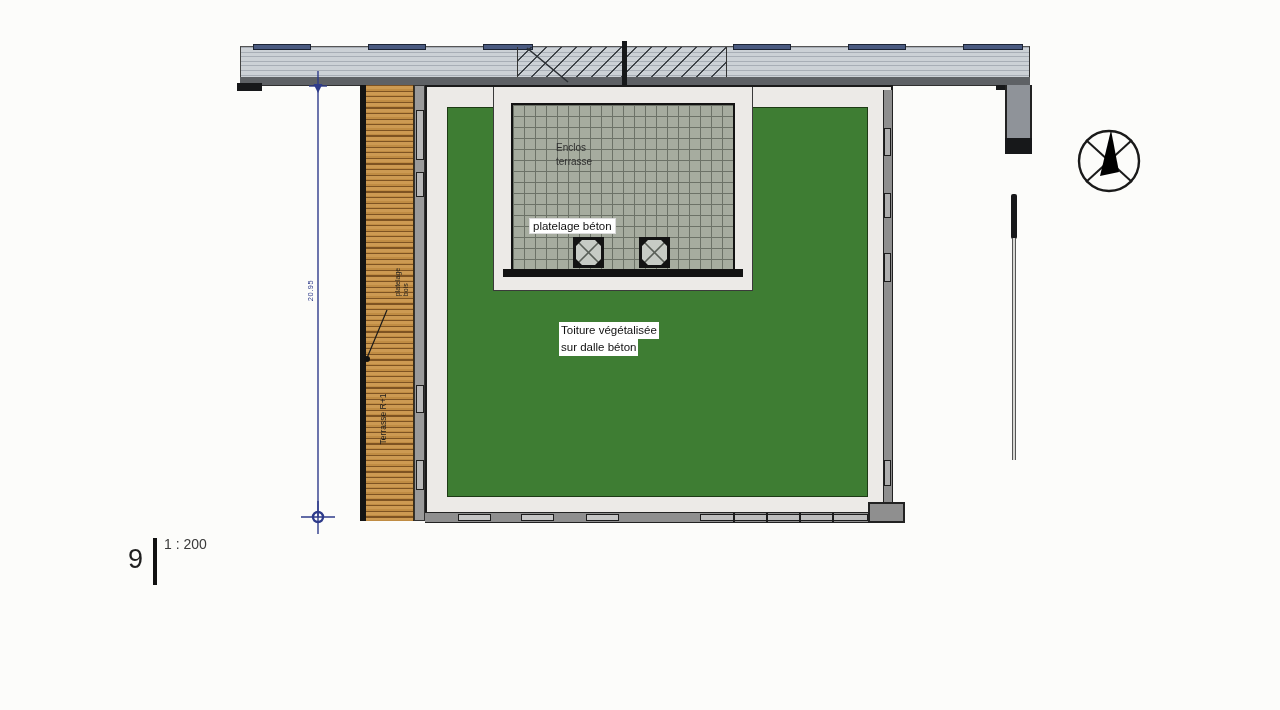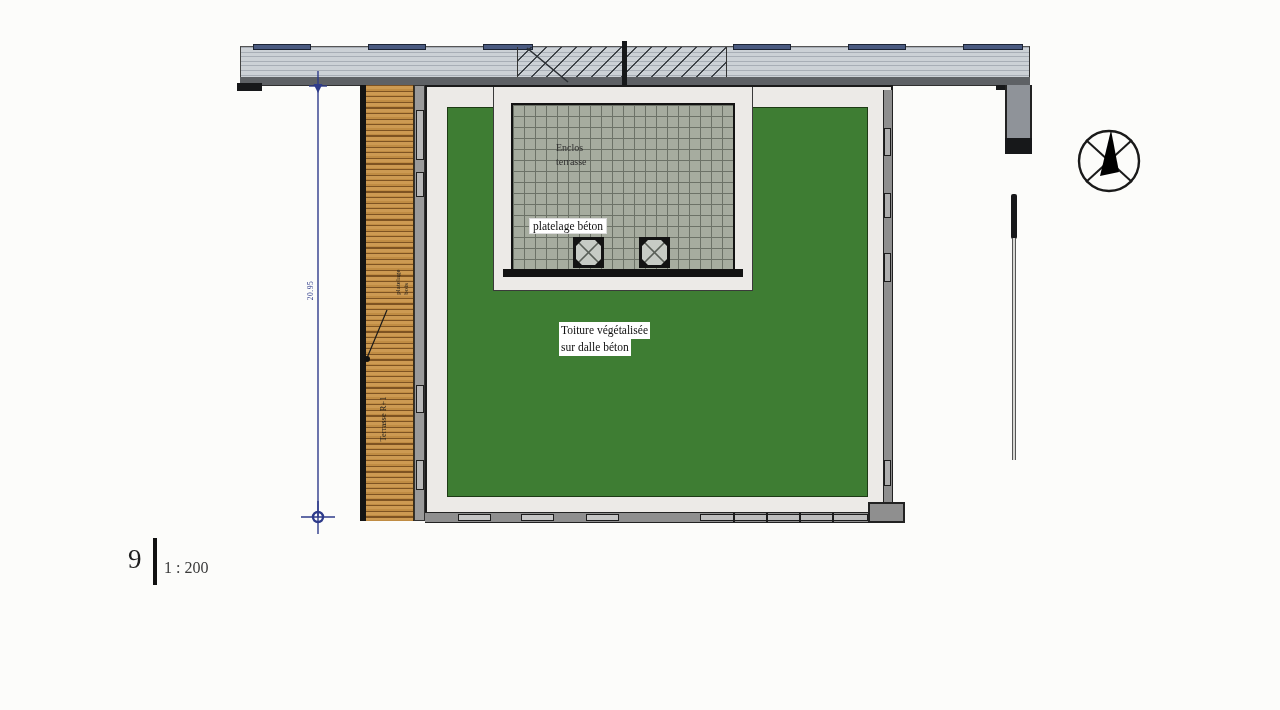--- a/index.html
+++ b/index.html
@@ -1,17 +1,17 @@
 <!DOCTYPE html>
 <html><head>
 <meta charset="utf-8">
 <style>
   * { margin:0; padding:0; box-sizing:border-box; }
   html,body { width:1280px; height:710px; background:#fcfcfa; font-family:"Liberation Sans", sans-serif; overflow:hidden; }
-  #canvas { position:relative; width:1280px; height:710px; background:#fcfcfa;font-family:Liberation Serif, serif; }
+  #canvas { position:relative; width:1280px; height:710px; background:#fcfcfa; }
 
   .abs { position:absolute; }
 
   
   .roof-band {
     left:240px; top:46px; width:790px; height:39px;
     background:repeating-linear-gradient(180deg,#a8aeb6 0 1px,#ccd1d6 1px 4.6px);
     border-top:1.5px solid #555; border-left:1.5px solid #444; border-right:1.5px solid #333;
   }
   .roof-band-bottom { left:240px; top:77px; width:790px; height:9px; background:#5e6165; border-bottom:1px solid #2f2f2f; }
@@ -82,21 +82,21 @@
   .terrasse-r1-wrap { left:340px; top:412px; width:86px; height:14px; display:flex; align-items:center; justify-content:center; }
   .terrasse-r1-text { font-size:8.5px; color:#1c1c1c; }
 
   .dim-text-wrap { left:290px; top:286px; width:40px; height:10px; text-align:center; }
   .dim-text { font-size:7.5px; color:#2e3b8a; letter-spacing:0.5px; }
 
   
   .sheet-number { left:128px; top:544px; font-size:27px; color:#1f1f1f; }
   .title-bar { left:153px; top:538px; width:3.5px; height:47px; background:#111; }
   .sheet-title { left:163px; top:540px; font-size:18.5px; color:#2b2b2b; letter-spacing:0.3px; }
-  .sheet-scale { left:164px; top:559px; font-size:16px; color:#3a3a3a; }
+  .sheet-scale { left:164px; top:536px; font-size:14px; color:#3a3a3a; }
 
   .overlay-svg { left:0; top:0; width:1280px; height:710px; pointer-events:none; }
   .north-arrow { left:1074px; top:124px; width:70px; height:74px; }
 </style>
 </head>
 <body>
 
 <div id="canvas">
 
   <div class="abs roof-band"></div>

